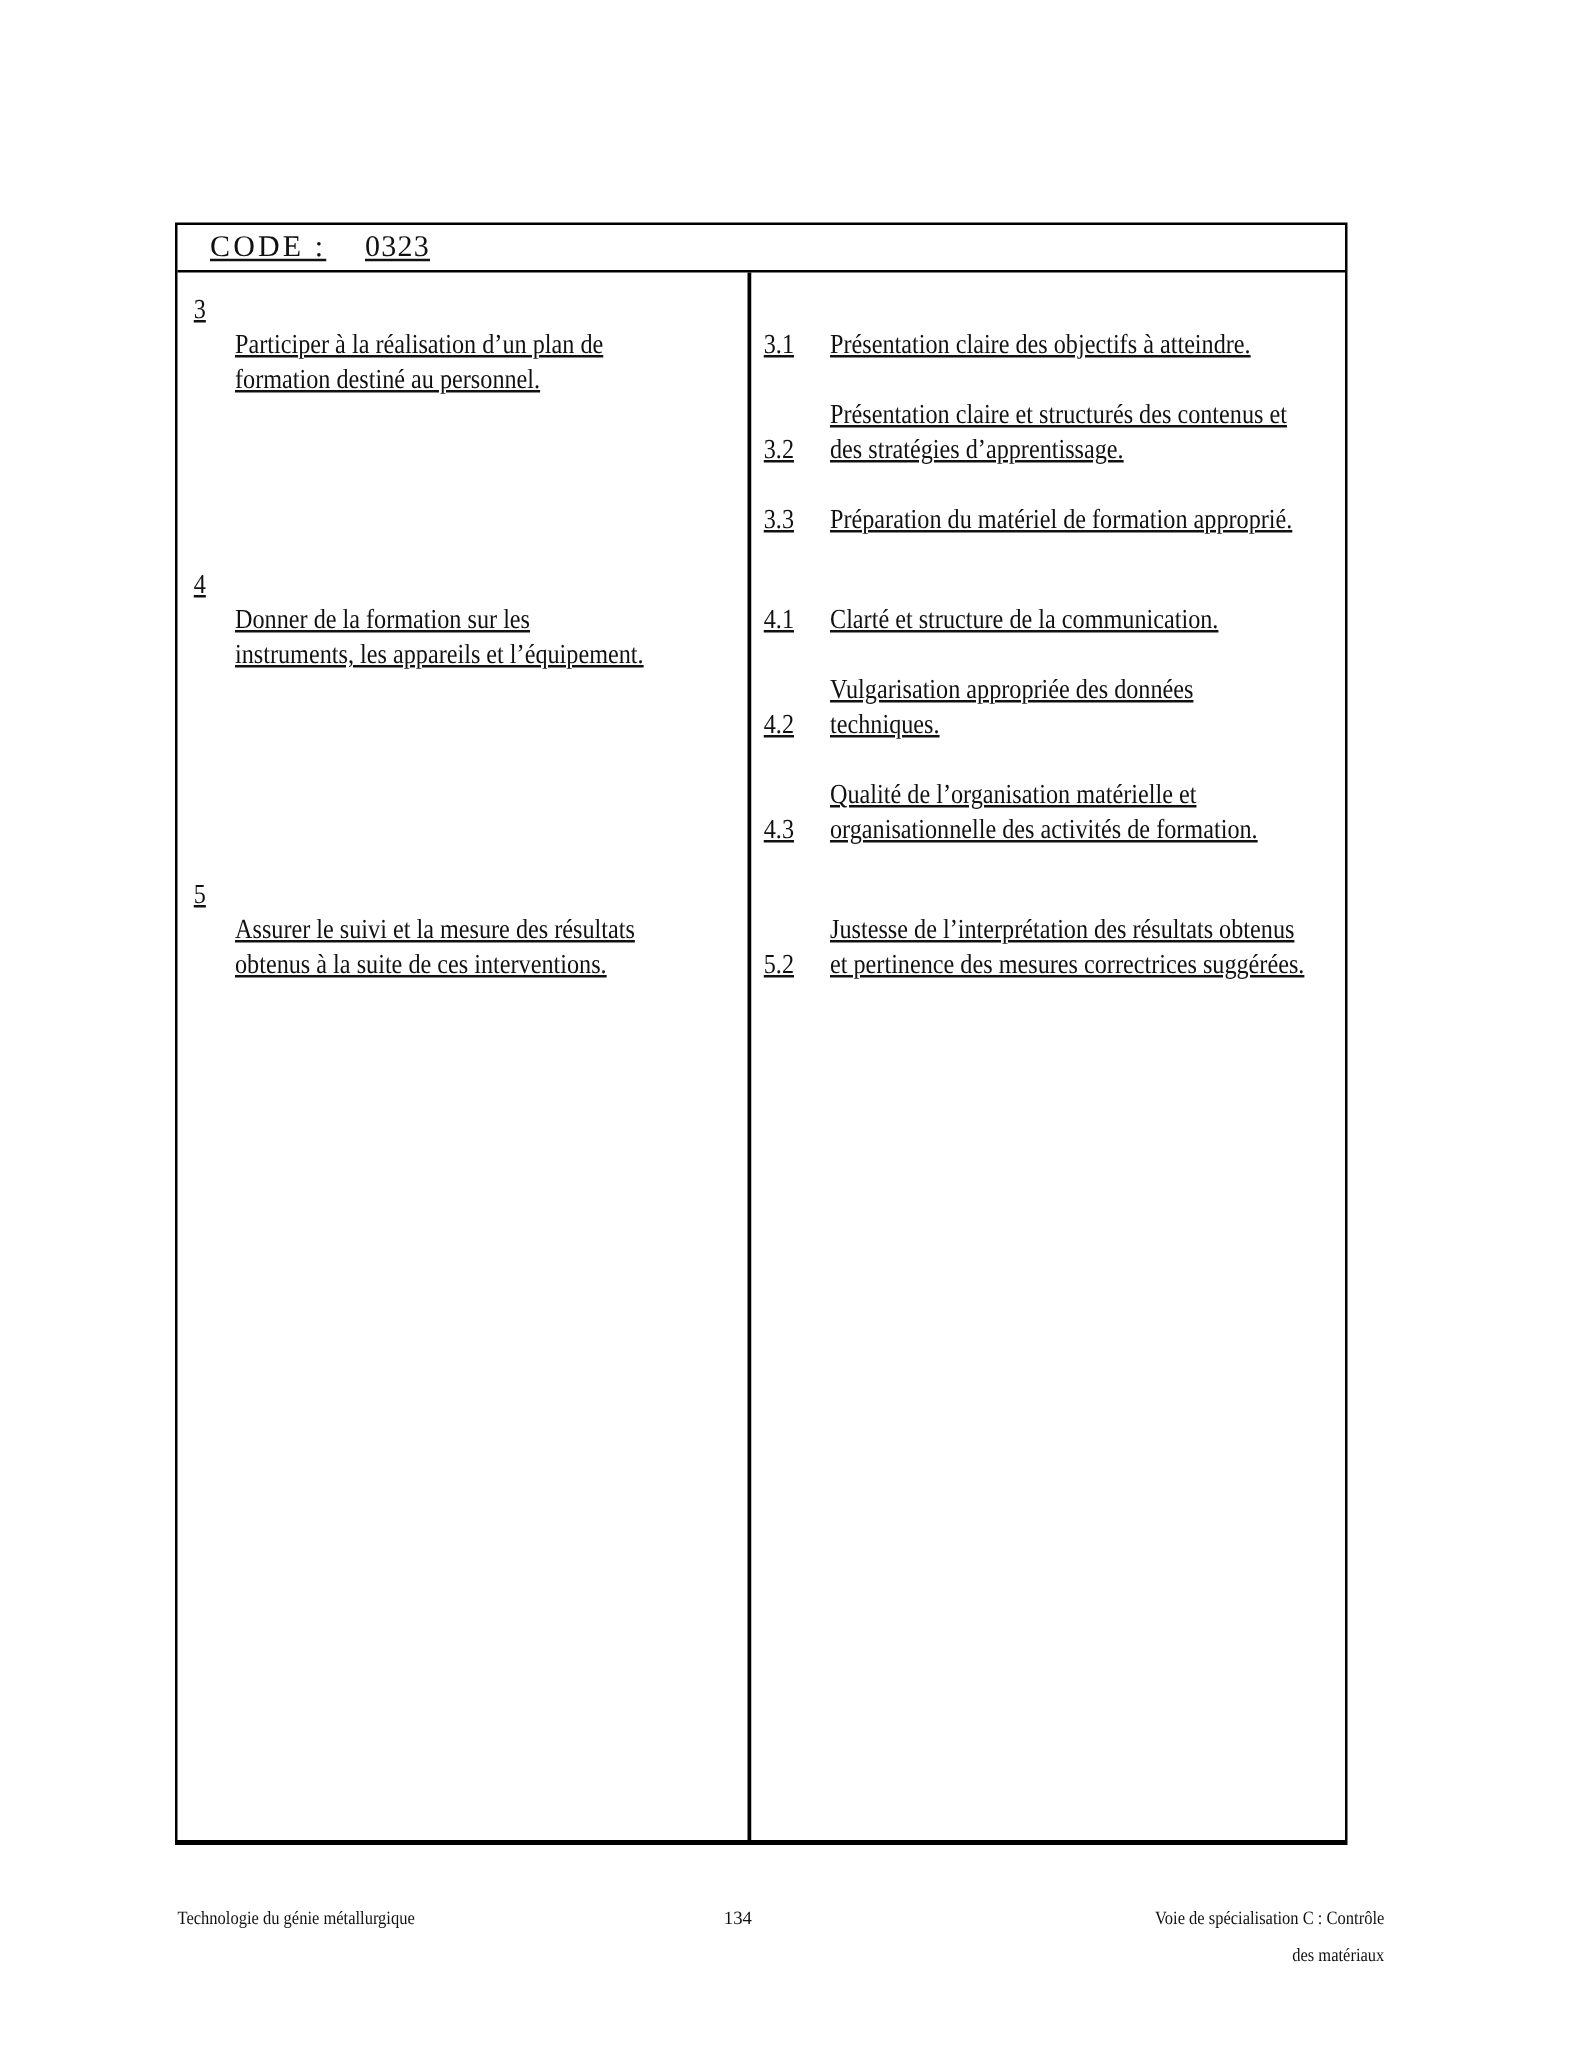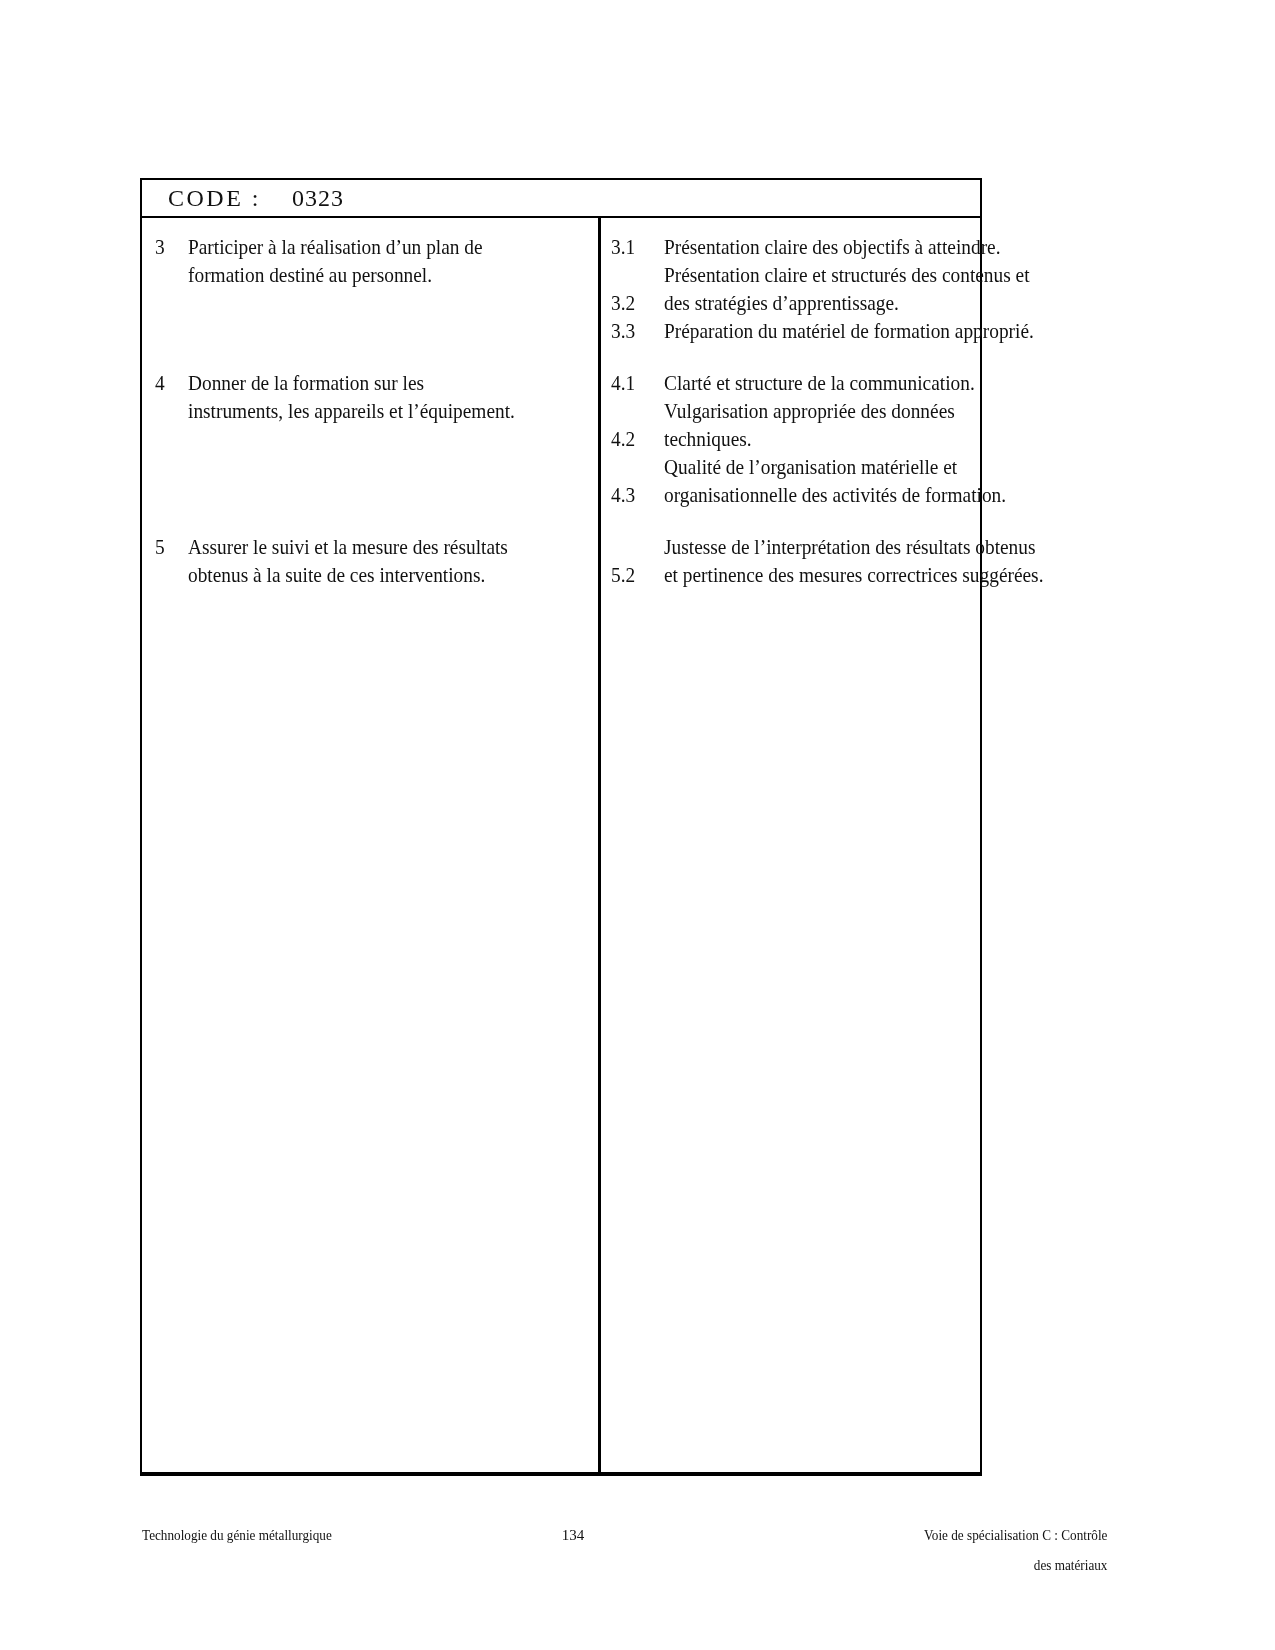--- a/index.html
+++ b/index.html
@@ -8,24 +8,25 @@
     width:1275px;height:1650px;
     margin:0 auto;
     background:#ffffff;
     font-family:"Liberation Serif","DejaVu Serif",serif;
     color:#111;
     overflow:hidden;
   }
   .doc-table{
     position:absolute;
     left:140px;top:178px;
-    width:842px;height:1298px;
+    width:938px;height:1298px;
     box-sizing:border-box;
     border:2px solid #000;
     border-bottom-width:4px;
+    text-decoration:underline;
   }
   .code-header{
     height:36px;
     border-bottom:2px solid #000;
     display:flex;align-items:center;
     padding-left:26px;
     font-size:24px;
   }
   .code-label{letter-spacing:2.5px;}
   .code-value{margin-left:31px;letter-spacing:1px;}
@@ -44,43 +45,42 @@
   .cell-left{
     width:459px;flex:none;
     box-sizing:border-box;
     padding-left:13px;
     display:flex;align-items:flex-start;
   }
   .tnum{width:33px;flex:none;}
   .cell-right{flex:1;padding-left:10px;min-width:0;}
   .crit{display:flex;align-items:flex-end;}
   .cnum{width:53px;flex:none;}
-  .lines{min-width:0;}
+  .lines{min-width:0;margin-top:28px;}
   .t,.tnum,.cnum{
     font-size:22px;line-height:28px;
     white-space:nowrap;
     transform:scaleX(0.88);
     transform-origin:0 50%;
   }
   .t{display:block;}
   .footer{
     position:absolute;
     left:142px;top:1520px;
     width:965px;height:70px;
     font-size:15px;line-height:30px;
   }
   .f-left{
     position:absolute;left:0;top:0;
     white-space:nowrap;
     transform:scaleX(0.88);transform-origin:0 50%;
     display:inline-block;
   }
   .f-center{
-    position:absolute;left:401px;top:0;width:60px;
-    text-align:center;
+    position:absolute;left:437px;top:0;width:60px;
     display:inline-block;
   }
   .f-right{
     position:absolute;right:0;top:0;
     text-align:right;
     white-space:nowrap;
   }
   .f-right .fr-line{
     display:block;
     transform:scaleX(0.88);transform-origin:100% 50%;

